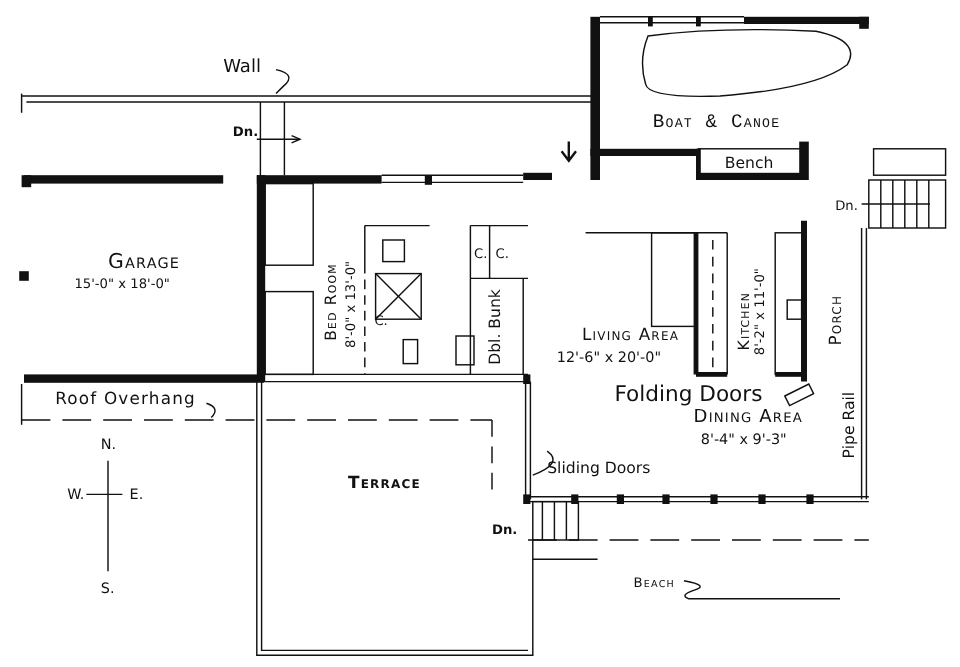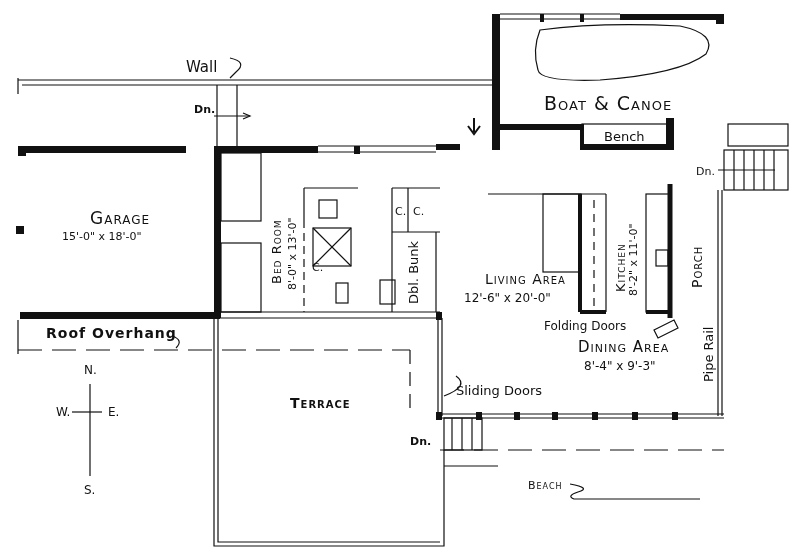--- a/index.html
+++ b/index.html
@@ -133,43 +133,43 @@
     <rect x="632" y="412" width="6" height="8"></rect>
       <rect x="672" y="412" width="6" height="8"></rect>
     <rect x="436" y="412" width="6" height="8"></rect>
     <rect x="436" y="312" width="6" height="8"></rect>
     <rect x="354" y="146" width="6" height="8"></rect>
     <rect x="540" y="14" width="4" height="8"></rect>
       <rect x="580" y="14" width="4" height="8"></rect>
   </g>
 </svg>
 
-<div class="lbl" style="left:186px;top:60px;font-size:15px;">Wall</div>
+<div class="lbl" style="left:186px;top:48px;font-size:15px;">Wall</div>
 <div class="lbl" style="left:194px;top:104px;font-size:11px;font-weight:bold;">Dn.</div>
-<div class="lbl cap" style="left:544px;top:94px;font-size:19px;">Boat &amp; Canoe</div>
+<div class="lbl cap" style="left:544px;top:94px;font-size:16px;font-family:Liberation Mono, monospace;">Boat &amp; Canoe</div>
 <div class="lbl" style="left:604px;top:130px;font-size:13px;text-align:center;">Bench</div>
 <div class="lbl" style="left:696px;top:166px;font-size:11px;">Dn.</div>
 <div class="lbl cap" style="left:62px;top:210px;font-size:17px;margin-left:28px;">Garage</div>
 <div class="lbl" style="left:62px;top:231px;font-size:11px;">15'-0" x 18'-0"</div>
 <div class="lbl cap vert" style="left:270px;top:284px;font-size:13px;">Bed Room</div>
 <div class="lbl vert" style="left:287px;top:290px;font-size:11px;">8'-0" x 13'-0"</div>
 <div class="lbl" style="left:312px;top:262px;font-size:11px;">C.</div>
 <div class="lbl" style="left:395px;top:206px;font-size:11px;">C.</div>
 <div class="lbl" style="left:413px;top:206px;font-size:11px;">C.</div>
 <div class="lbl vert" style="left:407px;top:304px;font-size:13px;">Dbl. Bunk</div>
 <div class="lbl cap" style="left:485px;top:272px;font-size:14px;">Living Area</div>
 <div class="lbl" style="left:464px;top:292px;font-size:12px;">12'-6" x 20'-0"</div>
 <div class="lbl cap vert" style="left:614px;top:292px;font-size:13px;">Kitchen</div>
 <div class="lbl vert" style="left:628px;top:296px;font-size:11px;">8'-2" x 11'-0"</div>
 <div class="lbl cap vert" style="left:690px;top:288px;font-size:14px;">Porch</div>
-<div class="lbl" style="left:544px;top:320px;font-size:12px;">Folding Doors</div>
+<div class="lbl" style="left:512px;top:320px;font-size:18px;">Folding Doors</div>
 <div class="lbl cap" style="left:578px;top:340px;font-size:15px;">Dining Area</div>
 <div class="lbl" style="left:584px;top:360px;font-size:12px;">8'-4" x 9'-3"</div>
 <div class="lbl vert" style="left:702px;top:382px;font-size:13px;">Pipe Rail</div>
-<div class="lbl" style="left:46px;top:326px;font-size:14px;letter-spacing:1px;font-weight:bold;">Roof Overhang</div>
+<div class="lbl" style="left:46px;top:326px;font-size:14px;letter-spacing:1px;">Roof Overhang</div>
 <div class="lbl" style="left:456px;top:384px;font-size:13px;">Sliding Doors</div>
 <div class="lbl cap" style="left:290px;top:396px;font-size:14px;font-weight:bold;">Terrace</div>
 <div class="lbl" style="left:410px;top:436px;font-size:11px;font-weight:bold;">Dn.</div>
 <div class="lbl cap" style="left:528px;top:480px;font-size:11px;">Beach</div>
 
 <div class="lbl" style="left:84px;top:364px;font-size:12px;">N.</div>
 <div class="lbl" style="left:56px;top:406px;font-size:12px;">W.</div>
 <div class="lbl" style="left:108px;top:406px;font-size:12px;">E.</div>
 <div class="lbl" style="left:84px;top:484px;font-size:12px;">S.</div>
 

